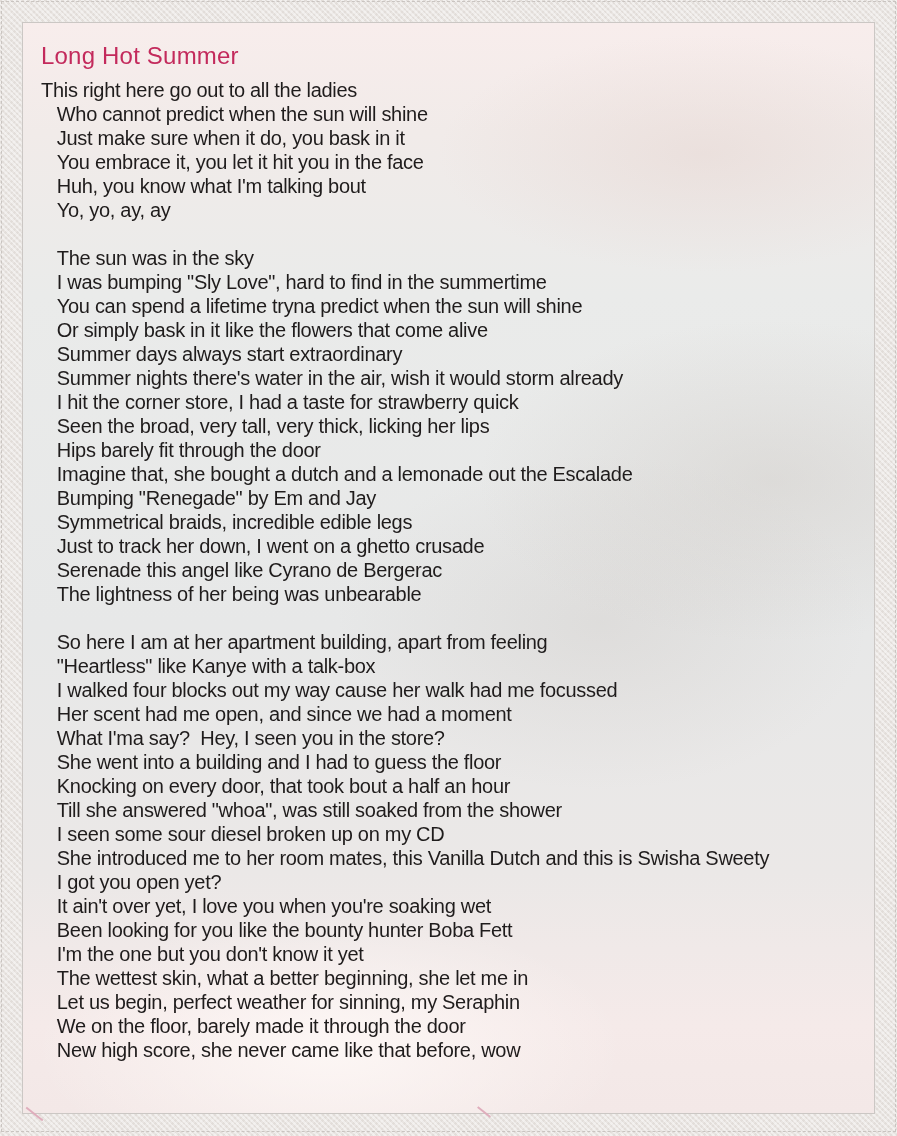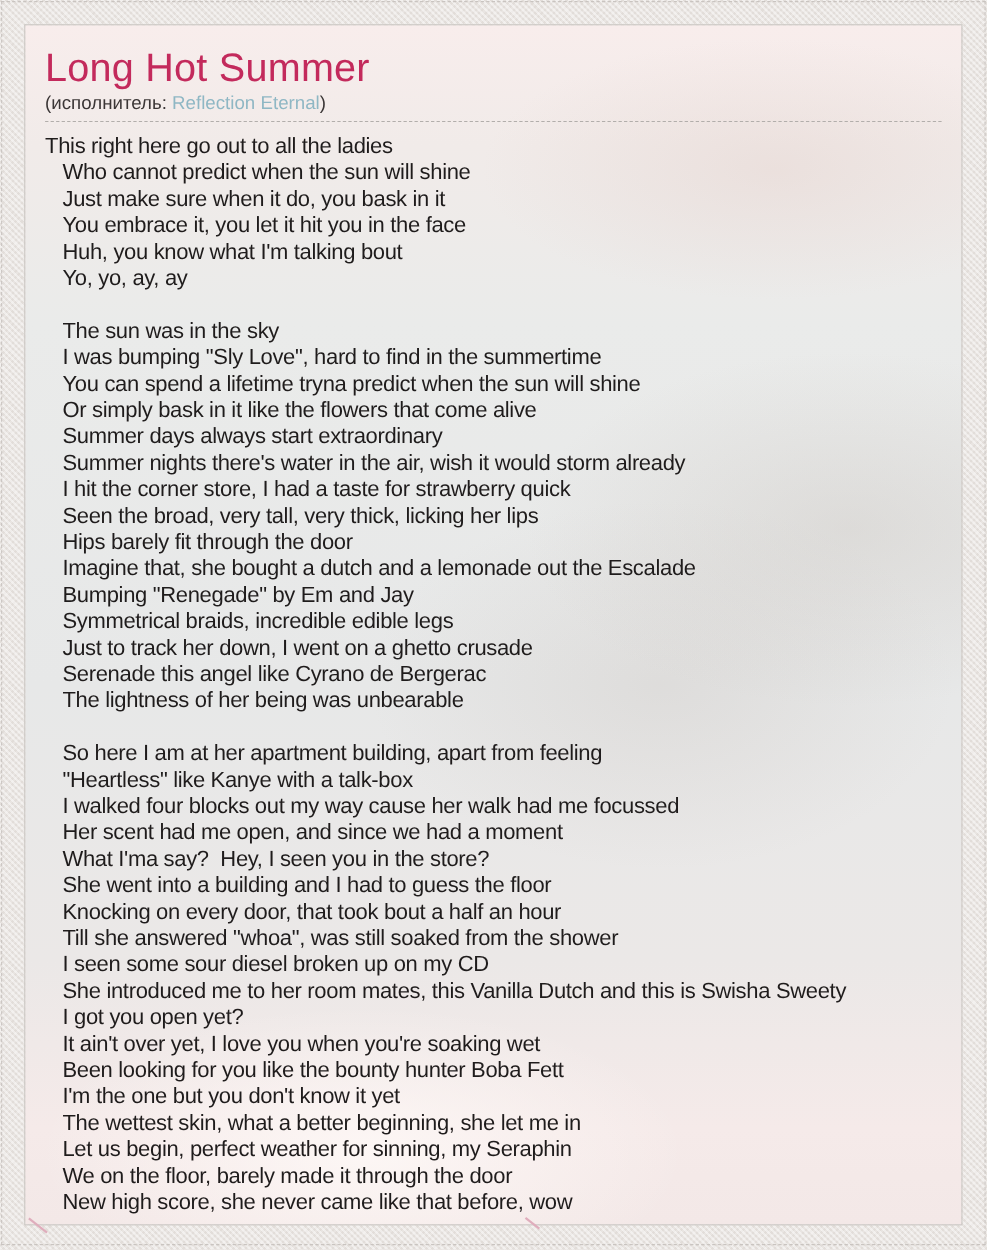--- a/index.html
+++ b/index.html
@@ -34,21 +34,21 @@
     background:
       radial-gradient(420px 190px at 36% 94%, rgba(254,249,247,0.85), rgba(254,249,247,0) 70%),
       radial-gradient(420px 230px at 88% 42%, rgba(190,182,175,0.28), rgba(190,182,175,0) 70%),
       radial-gradient(380px 240px at 68% 55%, rgba(185,175,168,0.20), rgba(185,175,168,0) 70%),
       radial-gradient(380px 170px at 80% 12%, rgba(226,206,201,0.38), rgba(226,206,201,0) 70%),
       linear-gradient(180deg, #f8edec 0%, #f1ebe9 10%, #eaebea 25%, #e7e8e8 55%, #ebe8e7 78%, #f5eae9 92%, #f3e8e7 100%);
   }
 
   .song-title {
     margin: 0 0 3px 0;
-    font-size: 36px;
+    font-size: 24px;
     line-height: 1.05;
     font-weight: 500;
     letter-spacing: 0.2px;
     color: #c32a5c;
   }
 
   .artist-line {
     font-size: 17px;
     line-height: 20px;
     color: #3b3636;
@@ -84,21 +84,20 @@
   .cut-mark-2 { left: 476px; top: 1111px; width: 16px; }
 </style>
 </head>
 <body>
 
 <div class="frame-dashed"></div>
 
 <div class="content-box">
   <h1 class="song-title">Long Hot Summer</h1>
 
-  <div class="artist-line"><span>(исполнитель: </span><a class="artist-link">Reflection Eternal</a><span>)</span></div>
 
   <pre class="lyrics">This right here go out to all the ladies
    Who cannot predict when the sun will shine
    Just make sure when it do, you bask in it
    You embrace it, you let it hit you in the face
    Huh, you know what I'm talking bout
    Yo, yo, ay, ay
 
    The sun was in the sky
    I was bumping "Sly Love", hard to find in the summertime

